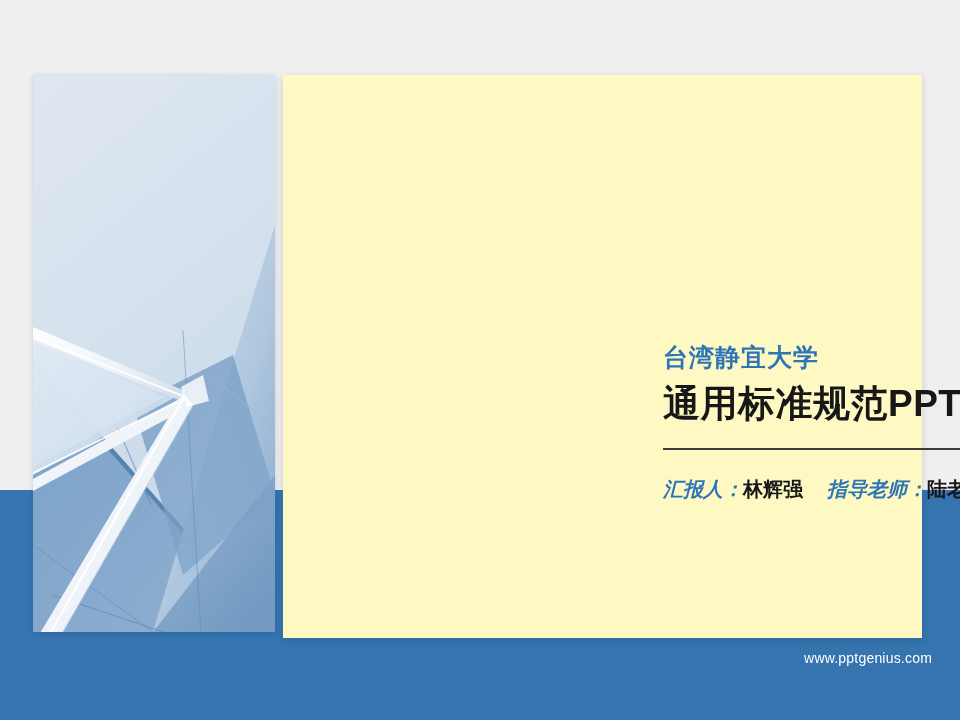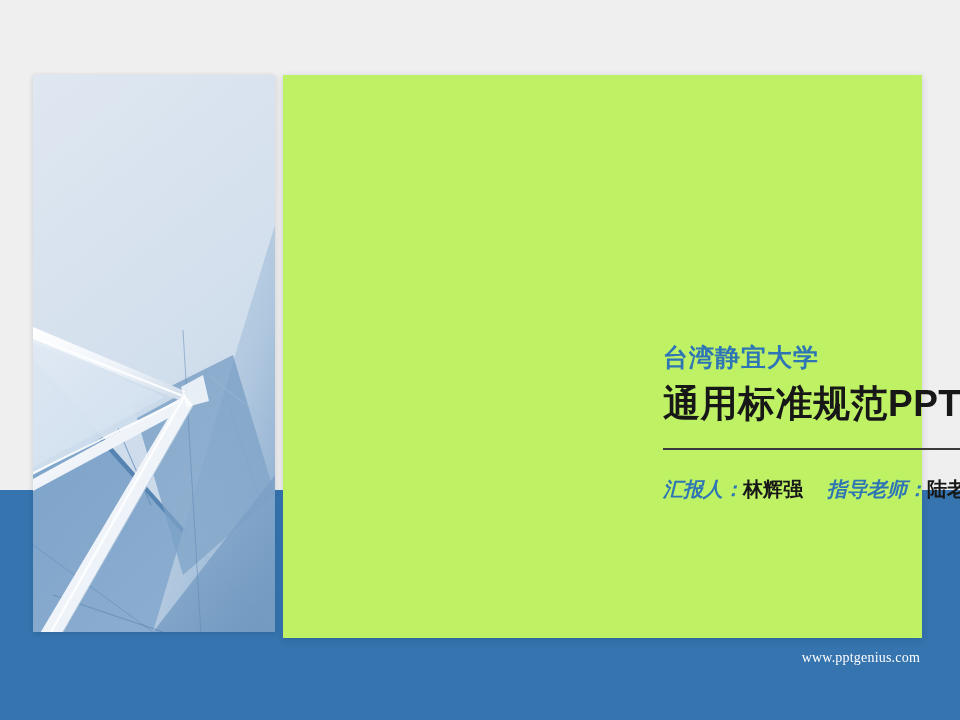--- a/index.html
+++ b/index.html
@@ -28,26 +28,26 @@
     left: 0;
     top: 490px;
     width: 960px;
     height: 230px;
     background: #3574af;
   }
 
   
   .footer-url {
     position: absolute;
-    right: 40px;
+    right: 28px;
     top: 650px;
     color: #ffffff;
     font-size: 14px;
     letter-spacing: 0.2px;
-    font-family: Liberation Serif, serif;
+    font-family: Liberation Sans, sans-serif;
     white-space: nowrap;
   }
 
   
   .photo-panel {
     position: absolute;
     left: 33px;
     top: 75px;
     width: 242px;
     height: 557px;
@@ -57,21 +57,21 @@
   }
   .photo-svg { display: block; width: 242px; height: 557px; }
 
   
   .card {
     position: absolute;
     left: 283px;
     top: 75px;
     width: 639px;
     height: 563px;
-    background: #bef264;
+    background: #fef9c3;
     box-shadow: 0 2px 7px rgba(20,40,70,0.18);
   }
 
   
   .text-block {
     position: absolute;
     left: 380px;
     top: 268px;
     width: 480px;
   }

